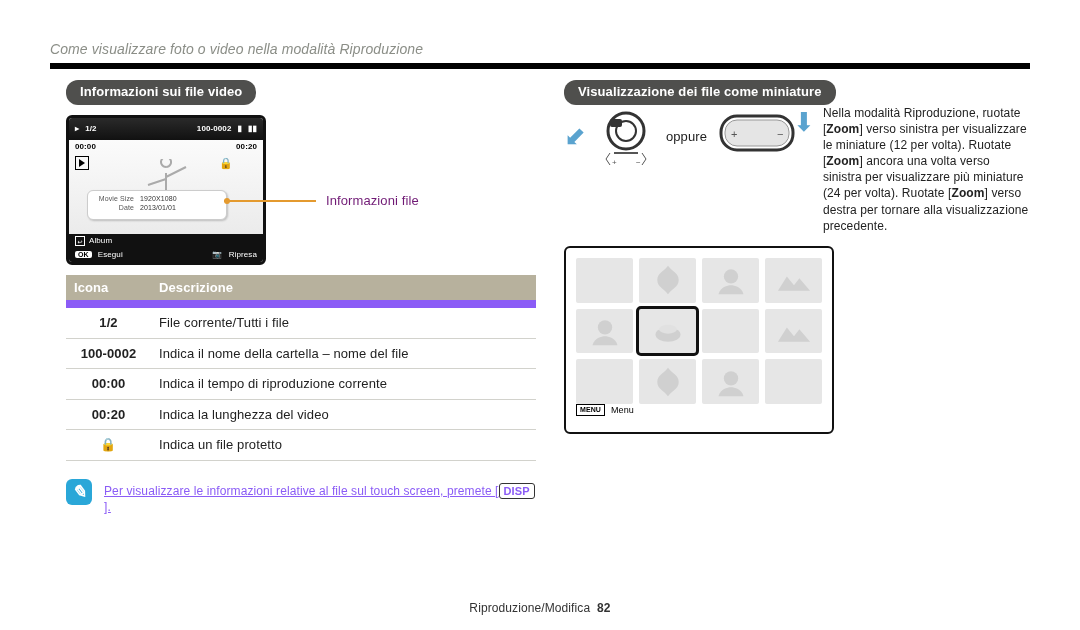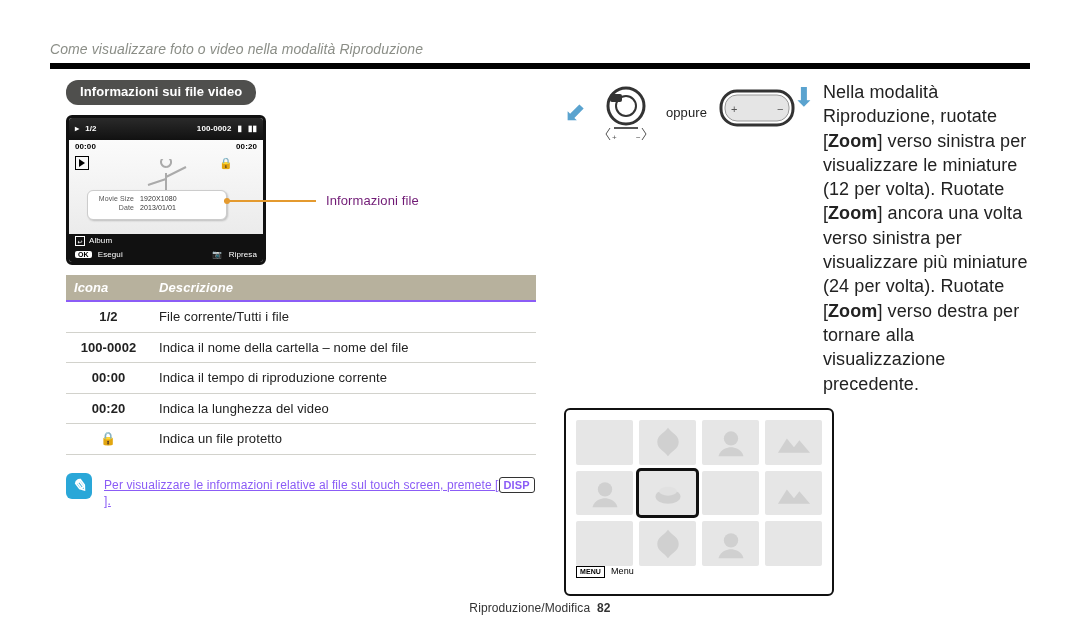--- a/index.html
+++ b/index.html
@@ -57,23 +57,23 @@
              gap:6px;padding:0 6px;font:8px/1 Arial;}
   .lcd .btm2 .key{background:#fff;color:#000;padding:0 3px;border-radius:2px;
                   font-weight:700;font-size:7px;}
   .lead{position:absolute;left:158px;top:85px;width:92px;height:2px;
         background:#e49a2f;}
   .lead::before{content:"";position:absolute;left:0;top:-2px;width:6px;height:6px;
                 border-radius:50%;background:#e49a2f;}
   .lead-lbl{position:absolute;left:260px;top:77px;color:#701a75;font-size:13px;}
   
   table.spec{width:100%;border-collapse:collapse;margin-top:10px;font-size:13px;}
-  table.spec th{background:#b7b19d;color:#fff;font-style:italic;
+  table.spec th{background:#b7b19d;color:#fff;
                 font-weight:600;text-align:left;padding:4px 8px;
-                border-bottom:2px solid #8b5cf6;}
+                border-bottom:8px solid #8b5cf6;}
   table.spec td{padding:6px 8px;vertical-align:top;
                 border-bottom:1px solid #d2d2cc;}
   table.spec td.icon{width:70px;text-align:center;
                      font-family:"Arial Narrow",Arial;font-weight:700;}
   .thumb-icon{display:inline-block;border:1px solid #333;width:18px;height:16px;
               position:relative;}
   .thumb-icon::before{content:"";position:absolute;left:2px;top:8px;width:5px;height:5px;
                       border-top:2px solid #333;border-left:2px solid #333;
                       transform:rotate(45deg);}
   .thumb-icon::after{content:"";position:absolute;right:3px;top:3px;width:3px;height:3px;
@@ -84,21 +84,21 @@
                color:#fff;text-align:center;font:700 18px/26px Georgia;
                font-style:italic;flex:0 0 auto;}
   .note .ntxt{font-size:12px;color:#8b5cf6;padding-top:4px;text-decoration:underline;}
   .boxword{display:inline-block;border:1px solid #333;border-radius:3px;
            padding:0 4px;font:700 11px/14px Arial;}
   
   .right p.sub{margin:8px 0 10px;}
   .dial-row{display:flex;align-items:center;gap:10px;margin:0 0 12px 0;}
   .dial-row .arrow{color:#5aa3cf;font-size:26px;position:relative;}
   .dial-row .txt{font-size:13px;text-align:center;}
-  .right-desc{font-size:18px;line-height:1.35;}
+  .right-desc{font-size:12px;line-height:1.35;}
   
   .preview{width:270px;height:188px;border:2px solid #111;border-radius:6px;
            margin-top:12px;position:relative;background:#fff;overflow:hidden;}
   .preview .grid{position:absolute;left:10px;right:10px;top:10px;bottom:28px;
                  display:grid;grid-template-columns:repeat(4,1fr);
                  grid-template-rows:repeat(3,1fr);gap:6px;}
   .preview .cell{background:#e6e6e6;border-radius:2px;position:relative;
                  overflow:hidden;}
   .preview .cell.sel{outline:3px solid #111;}
   .preview .menu{position:absolute;left:10px;bottom:16px;font:9px/1 Arial;
@@ -214,20 +214,21 @@
     <div class="note">
       <span class="nicon">✎</span>
       <span class="ntxt">
         <span>Per visualizzare le informazioni relative al file sul touch screen, premete </span>
         [<span class="boxword">DISP</span>].
       </span>
     </div>
   </div>
 
   <div class="right">
+    <div class="pill">Visualizzazione dei file come miniature</div>
 
     <div style="display:flex;gap:8px;">
       <div style="flex:0 0 200px;">
         <div class="dial-row">
           <span class="arrow">⬋</span>
           <span class="ring-ill">
             <svg viewBox="0 0 60 60">
               <circle cx="30" cy="26" r="18" fill="none" stroke="#333" stroke-width="3"></circle>
               <circle cx="30" cy="26" r="10" fill="none" stroke="#333" stroke-width="2"></circle>
               <rect x="14" y="14" width="12" height="8" rx="2" fill="#333"></rect>

